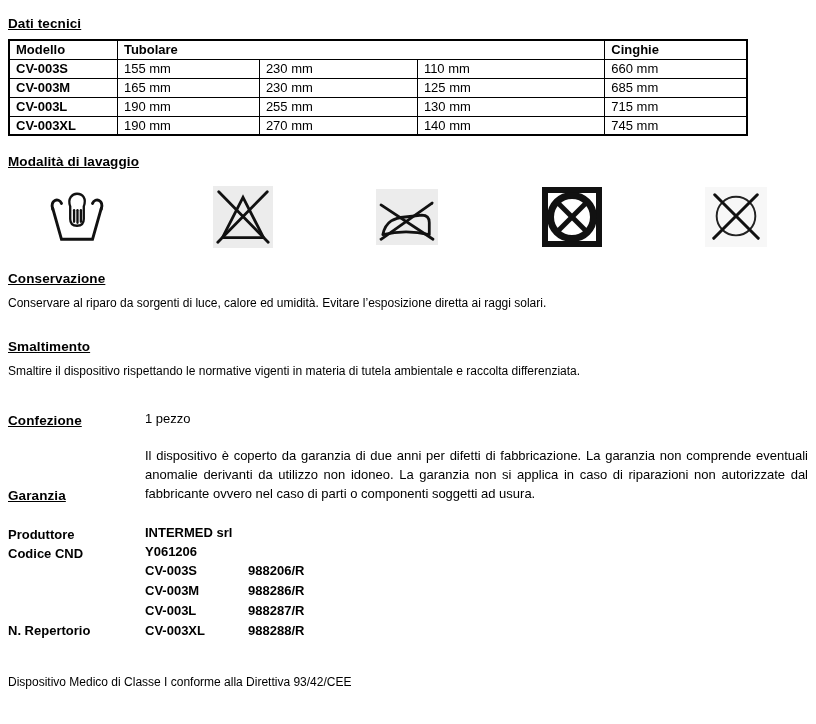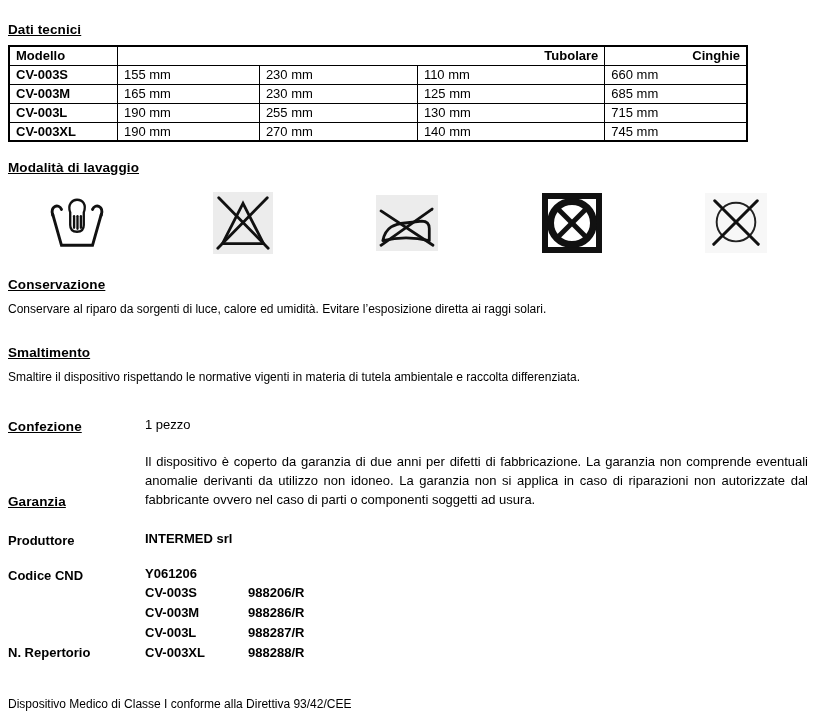--- a/index.html
+++ b/index.html
@@ -2,21 +2,21 @@
 <html><head>
 <meta charset="utf-8">
 <style>
   * { box-sizing: border-box; margin: 0; padding: 0; }
   html, body { background: #ffffff; }
   body {
     width: 816px; height: 724px;
     font-family: "Liberation Sans", "DejaVu Sans", sans-serif;
     font-size: 13px; color: #000; overflow: hidden;
   }
-  .page { padding: 22px 8px 0 8px; width: 816px; }
+  .page { padding: 16px 8px 0 8px; width: 816px; }
 
   .heading {
     font-weight: bold;
     text-decoration: underline;
     font-size: 13.5px;
     letter-spacing: .1px;
   }
 
   
   table.specs {
@@ -25,39 +25,39 @@
     margin-top: 8px;
     border: 2px solid #000;
   }
   table.specs th, table.specs td {
     border: 1px solid #000;
     padding: 1px 6px;
     height: 19px;
     font-size: 13px;
     vertical-align: middle;
   }
-  table.specs th { font-weight: bold; text-align: right; }
+  table.specs th { font-weight: bold; text-align: left; }
   table.specs th.left { text-align: left; }
   table.specs td.model { font-weight: bold; }
 
   
   .symbols-row {
     margin: 16px 0 0 37px;
     width: 722px;
     height: 64px;
     display: flex;
     justify-content: space-between;
     align-items: center;
   }
   .sym { display: inline-flex; align-items: center; justify-content: center; }
   .sym.graybg { background: #ececec; padding: 2px; }
   .sym.lightbg { background: #f7f7f7; padding: 1px; }
   .body-text { font-size: 12px; line-height: 19px; }
   .mt8  { margin-top: 8px; }
-  .mt16 { margin-top: 16px; }
+  .mt16 { }
   .mt18 { margin-top: 18px; }
   .mt20 { margin-top: 20px; }
   .mt22 { margin-top: 22px; }
   .mt26 { margin-top: 26px; }
   .mt28 { margin-top: 28px; }
 
   .label-row { display: flex; align-items: flex-end; }
   .label-col { width: 137px; flex-shrink: 0; }
   .value-col { flex: 1; line-height: 19px; }
   .value-col.justify { text-align: justify; }

